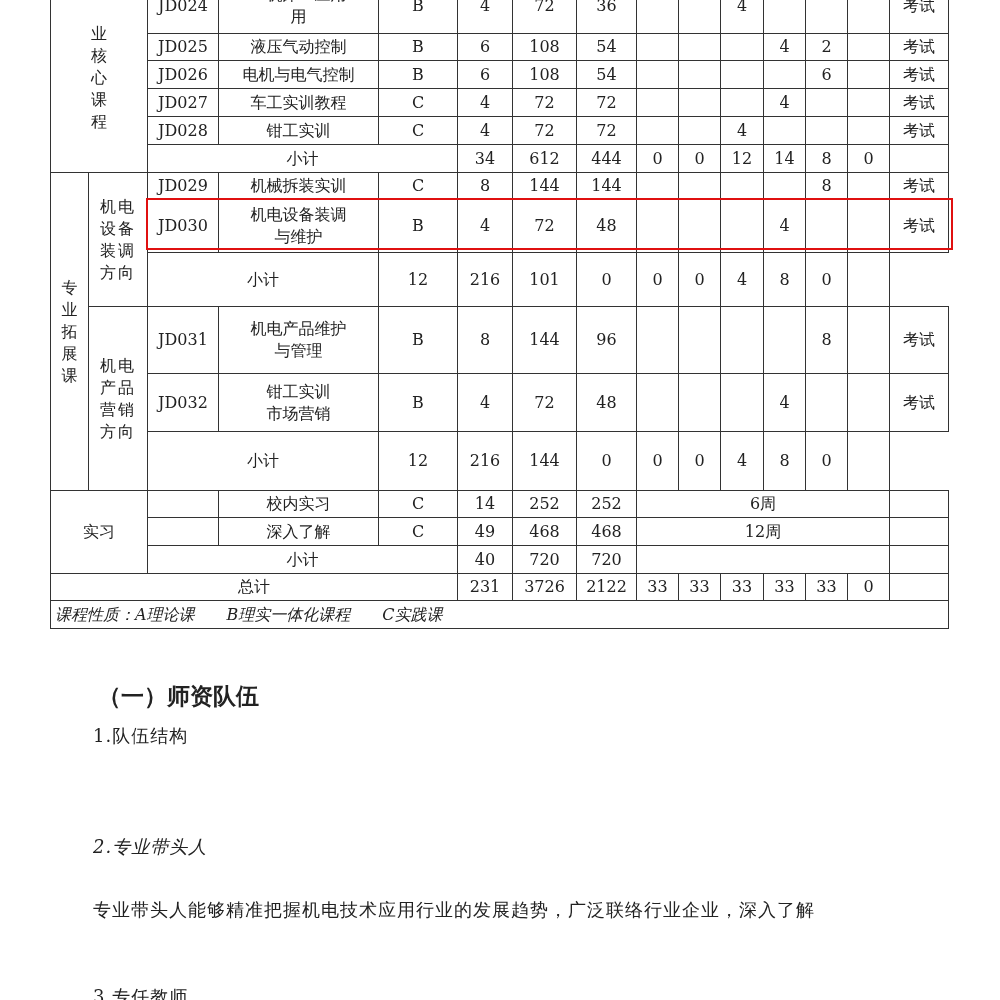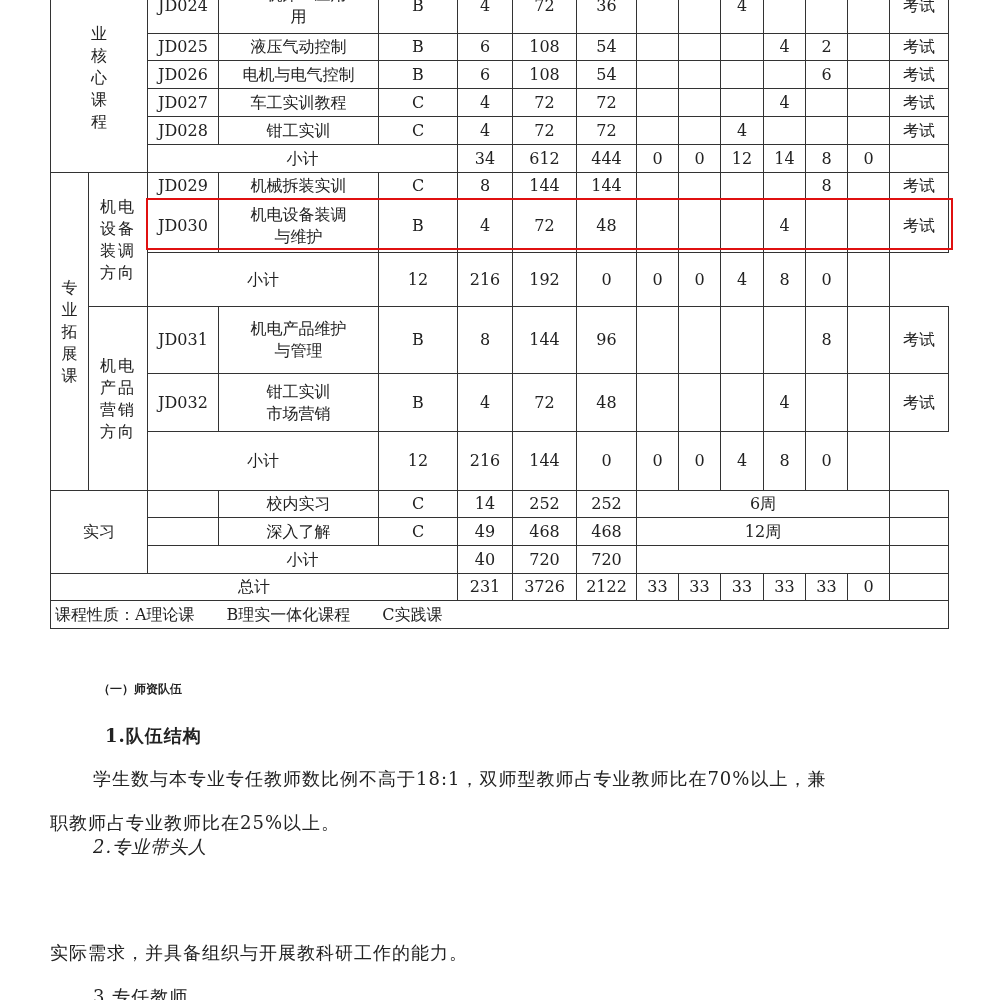--- a/index.html
+++ b/index.html
@@ -7,27 +7,27 @@
          font-family: "DejaVu Serif", "Liberation Serif", serif; color: #222; }
   .page { position: absolute; left: 0; top: 0; width: 1000px; height: 1000px; }
   table.curr { position: absolute; left: 50px; top: -22px; border-collapse: collapse;
                table-layout: fixed; width: 898px; font-size: 16px; }
   table.curr td { border: 1.3px solid #333; text-align: center; vertical-align: middle;
                   padding: 0; line-height: 22px; overflow: hidden; }
   td.vcat { line-height: 24px; vertical-align: top; padding-top: 0; }
   td.vcat span { display: inline-block; width: 18px; word-break: break-all; }
   td.vsub { vertical-align: top; line-height: 24px; }
   td.vsub span { display: inline-block; width: 42px; word-break: break-all; letter-spacing: 2px; }
-  td.legend { text-align: left !important; padding-left: 4px !important; }
+  td.legend { text-align: left !important; padding-left: 4px !important; font-style: italic; }
   .highlight { position: absolute; left: 146px; top: 198px; width: 807px; height: 52px;
                border: 2.5px solid #e01010; box-sizing: border-box; pointer-events: none; }
   .h1 { position: absolute; left: 103px; top: 632px; font-family: "DejaVu Sans", "Liberation Sans", sans-serif;
         font-size: 22px; font-weight: bold; letter-spacing: 1px; }
   .h2 { position: absolute; left: 98px; top: 681px; font-family: "DejaVu Sans", "Liberation Sans", sans-serif;
-        font-size: 12px; font-weight: bold; }
+        font-size: 23px; font-weight: bold; }
   .p { position: absolute; font-size: 18px; letter-spacing: 1px; white-space: nowrap; }
 </style>
 </head>
 <body>
 
 <div class="page">
 
 <table class="curr">
   <colgroup>
     <col style="width:38px">
@@ -173,21 +173,21 @@
     <td></td>
     <td>4</td>
     <td></td>
     <td></td>
     <td>考试</td>
   </tr>
   <tr style="height:54px">
     <td colspan="2">小计</td>
     <td>12</td>
     <td>216</td>
-    <td>192</td>
+    <td>101</td>
     <td>0</td>
     <td>0</td>
     <td>0</td>
     <td>4</td>
     <td>8</td>
     <td>0</td>
     <td></td>
   </tr>
 
   <tr style="height:67px">
@@ -286,20 +286,18 @@
   </tr>
   <tr style="height:28px">
     <td colspan="15" class="legend">课程性质：A理论课　　B理实一体化课程　　C实践课</td>
   </tr>
 </tbody>
     </table>
 
 <div class="highlight"></div>
 
 <div class="h2">（一）师资队伍</div>
-<div class="p" style="left:105px; top:724px;font-weight:bold;">1.队伍结构</div>
-<div class="p" style="left:93px; top:767px;">学生数与本专业专任教师数比例不高于18:1，双师型教师占专业教师比在70%以上，兼</div>
-<div class="p" style="left:50px; top:811px;">职教师占专业教师比在25%以上。</div>
+<div class="p" style="left:93px; top:724px;">1.队伍结构</div>
 <div class="p" style="left:93px; top:835px;font-style:italic;">2.专业带头人</div>
-<div class="p" style="left:50px; top:941px;">实际需求，并具备组织与开展教科研工作的能力。</div>
+<div class="p" style="left:93px; top:898px;">专业带头人能够精准把握机电技术应用行业的发展趋势，广泛联络行业企业，深入了解</div>
 <div class="p" style="left:93px; top:985px;">3.专任教师</div>
 
 </div>
 
 </body></html>

